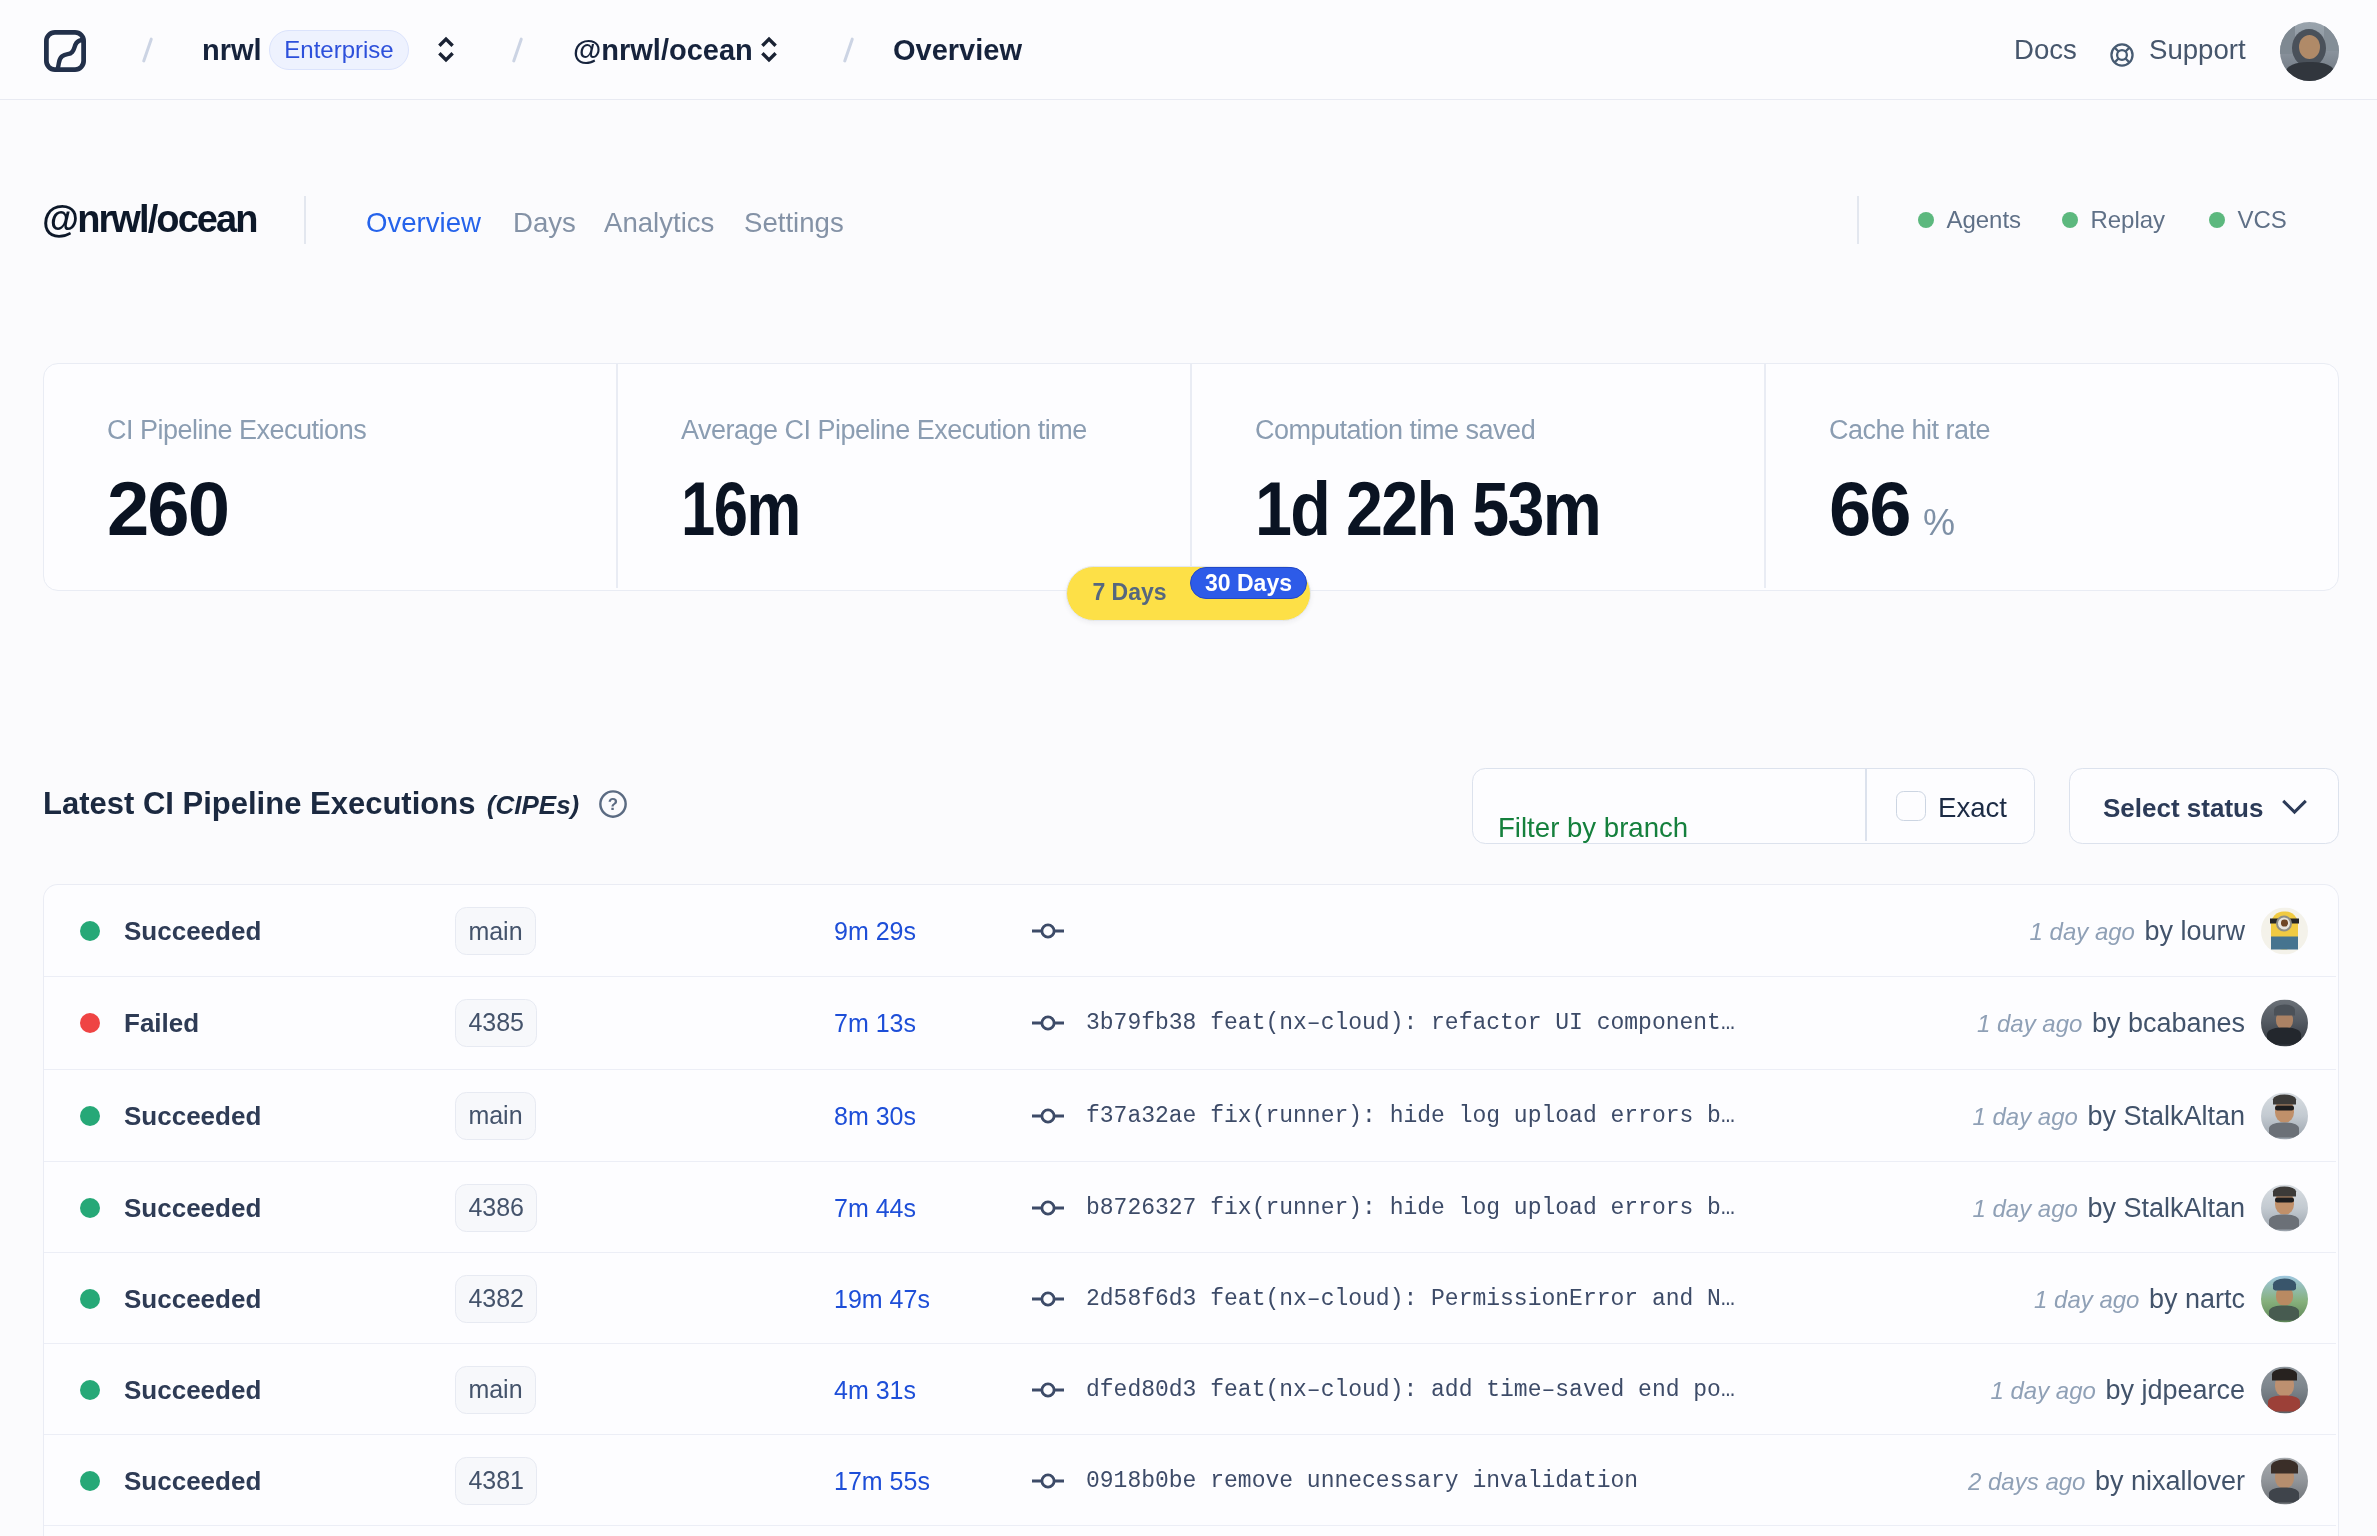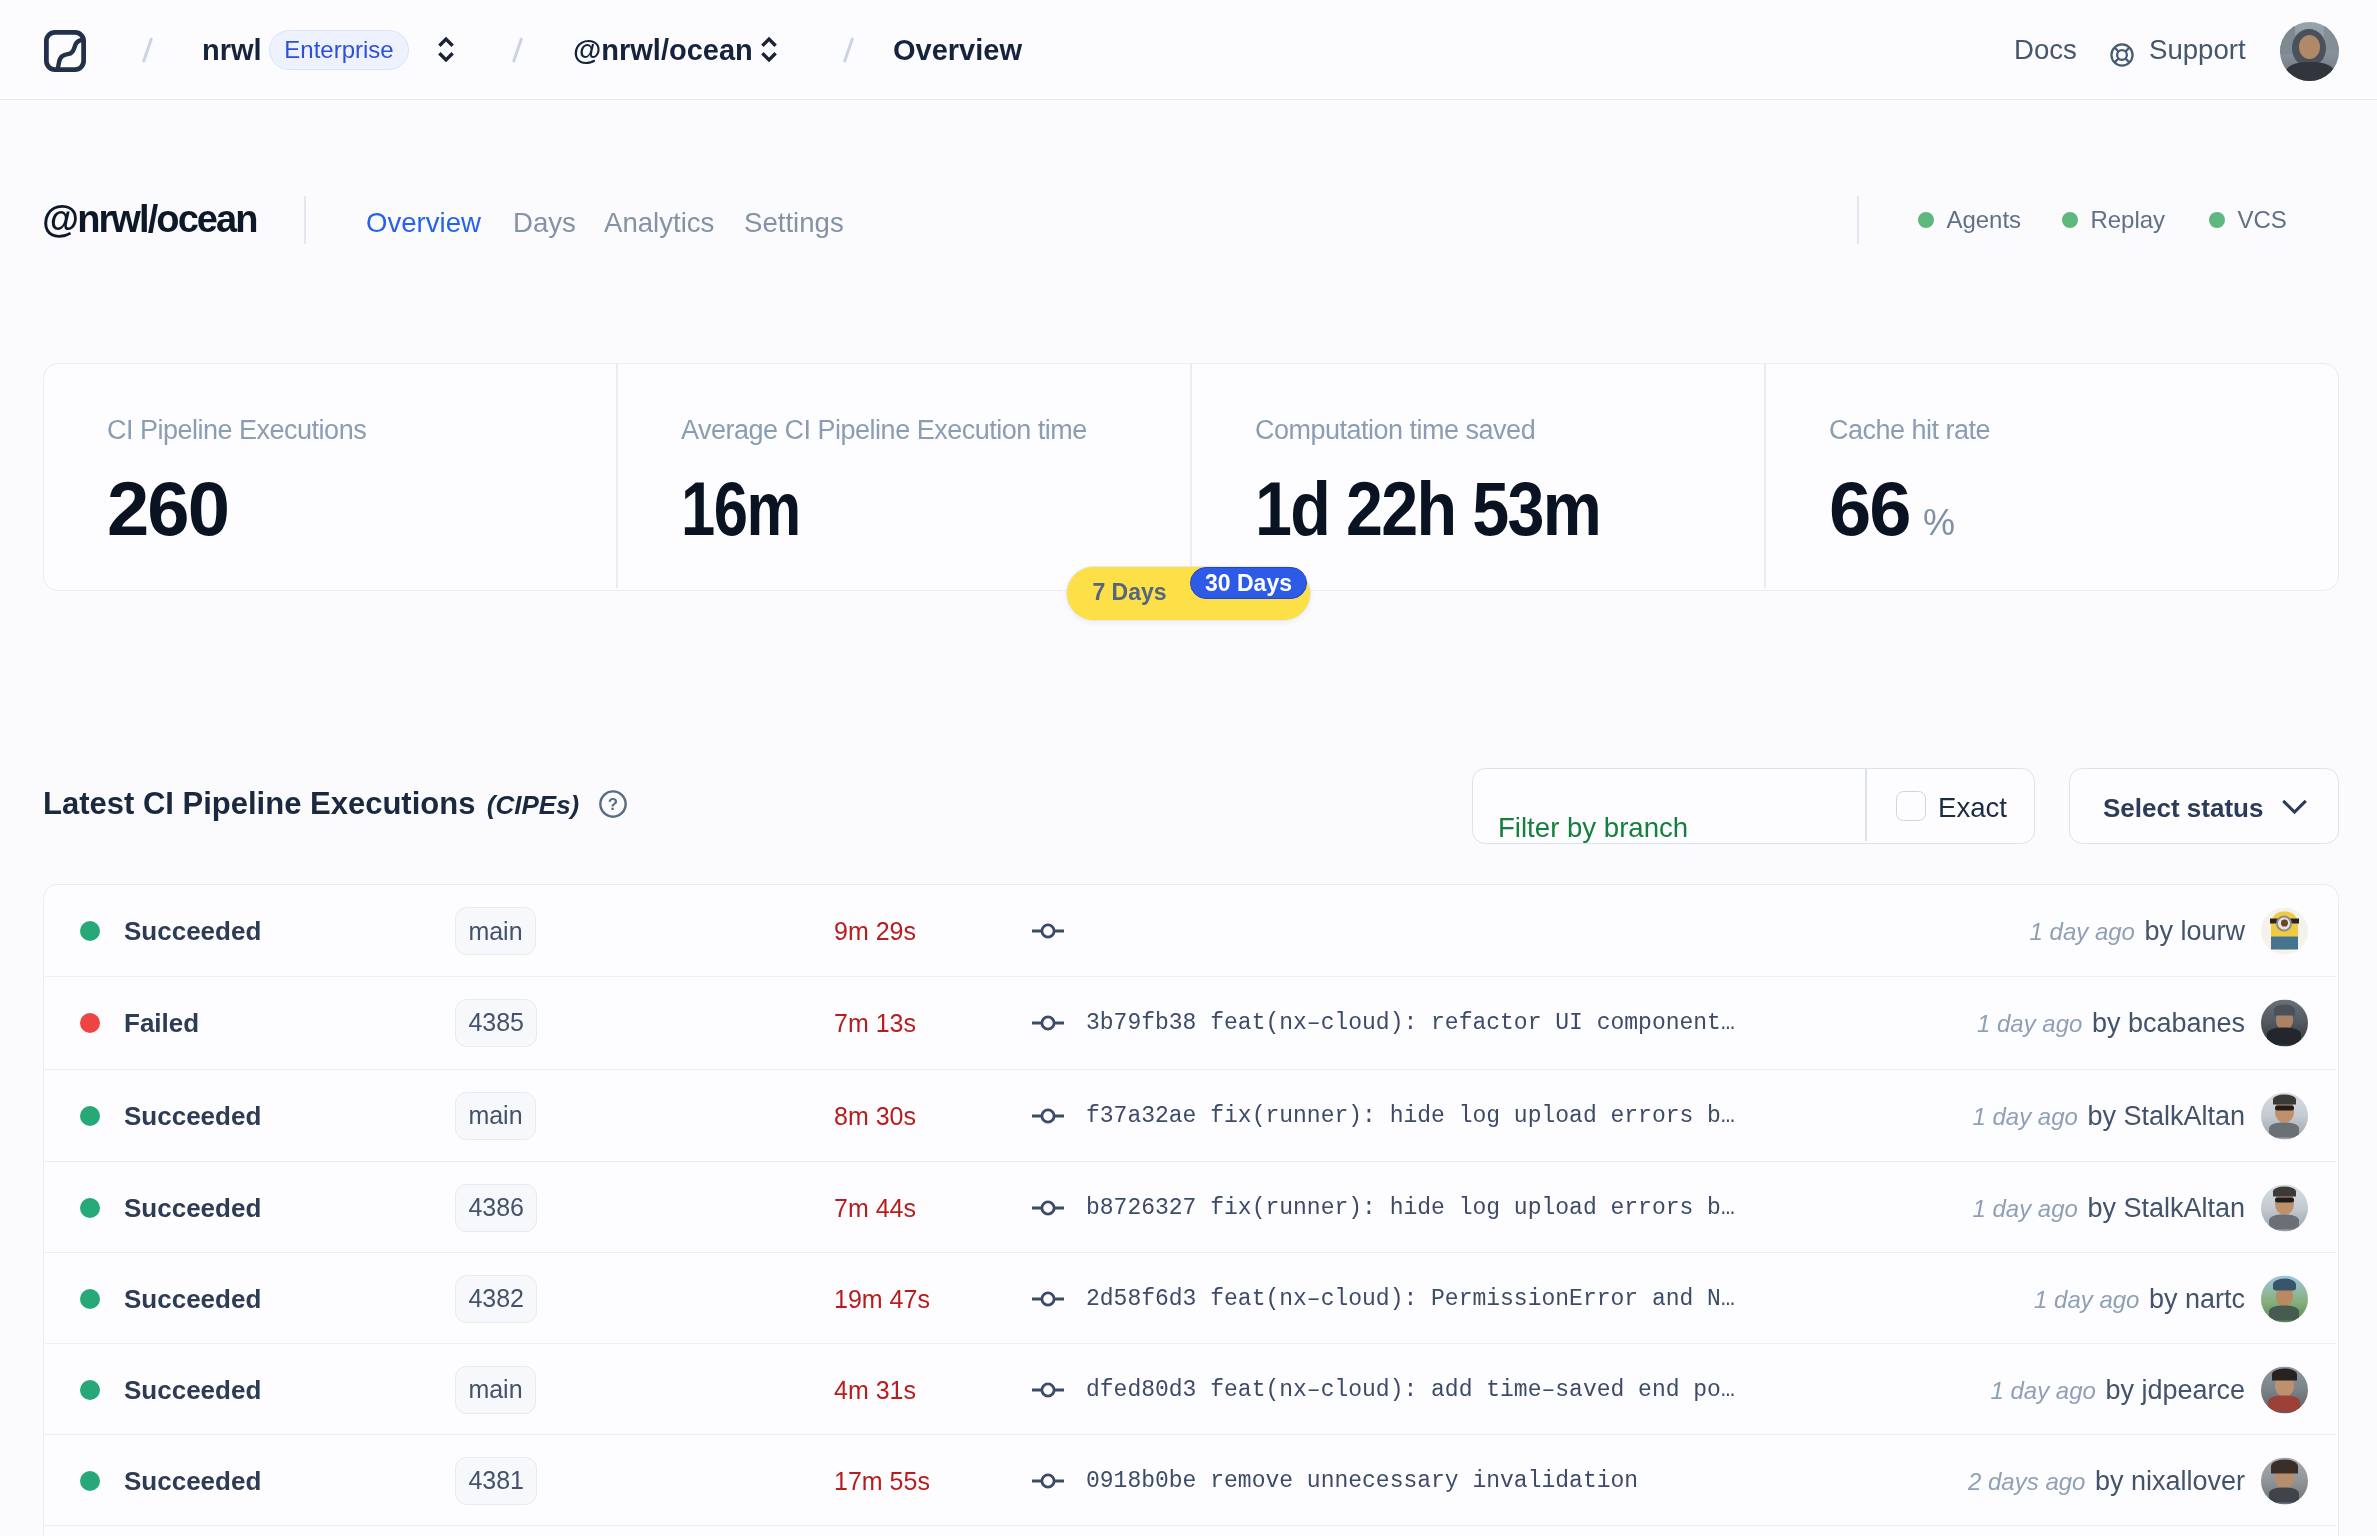--- a/index.html
+++ b/index.html
@@ -47,21 +47,21 @@
   .selstatus .txt { position:absolute; left:33px; top:24px; font-size:26px; font-weight:700; color:#2c3b58; }
 
   
   .table { position:absolute; left:43px; top:884px; width:2296px; height:666px; background:#fdfdff; border:1.9px solid #eaecf4; border-radius:15px 15px 0 0; border-bottom:none; overflow:hidden; }
   .row { position:absolute; left:0; width:2292px; height:92px; }
   .row + .row { border-top:1.9px solid #eceef6; }
   .rdot { position:absolute; left:36px; top:50%; transform:translateY(-50%); width:20px; height:20px; border-radius:50%; background:#26a877; }
   .rdot.fail { background:#ef4444; }
   .rstatus { position:absolute; left:80px; top:50%; transform:translateY(-50%); font-size:26px; font-weight:700; color:#2e3b55; }
   .rchip { position:absolute; left:411px; top:50%; transform:translateY(-50%); height:48px; padding:0 12.4px; display:flex; align-items:center; background:#f7f8fb; border:1.9px solid #e7eaf2; border-radius:11.4px; font-size:25px; color:#44536b; }
-  .rdur { position:absolute; left:790px; top:50%; transform:translateY(-50%); font-size:25px; color:#b91c1c; }
+  .rdur { position:absolute; left:790px; top:50%; transform:translateY(-50%); font-size:25px; color:#1d4ed8; }
   .rcommit { position:absolute; left:988px; top:50%; transform:translateY(-50%); display:flex; align-items:center; }
   .rmono { position:absolute; left:1042px; top:50%; transform:translateY(-50%); font-family:"Liberation Mono", monospace; font-size:23px; color:#3d4b68; white-space:pre; }
   .rright { position:absolute; right:91px; top:50%; transform:translateY(-50%); font-size:27px; color:#42536b; white-space:nowrap; }
   .rright .ago { font-style:italic; font-size:24px; color:#8fa0b6; margin-right:9.5px; }
   .ravatar { position:absolute; right:27.6px; top:50%; transform:translateY(-50%); width:47px; height:47px; border-radius:50%; overflow:hidden; }
 </style>
 </head>
 <body>
 
 <div class="topbar">

